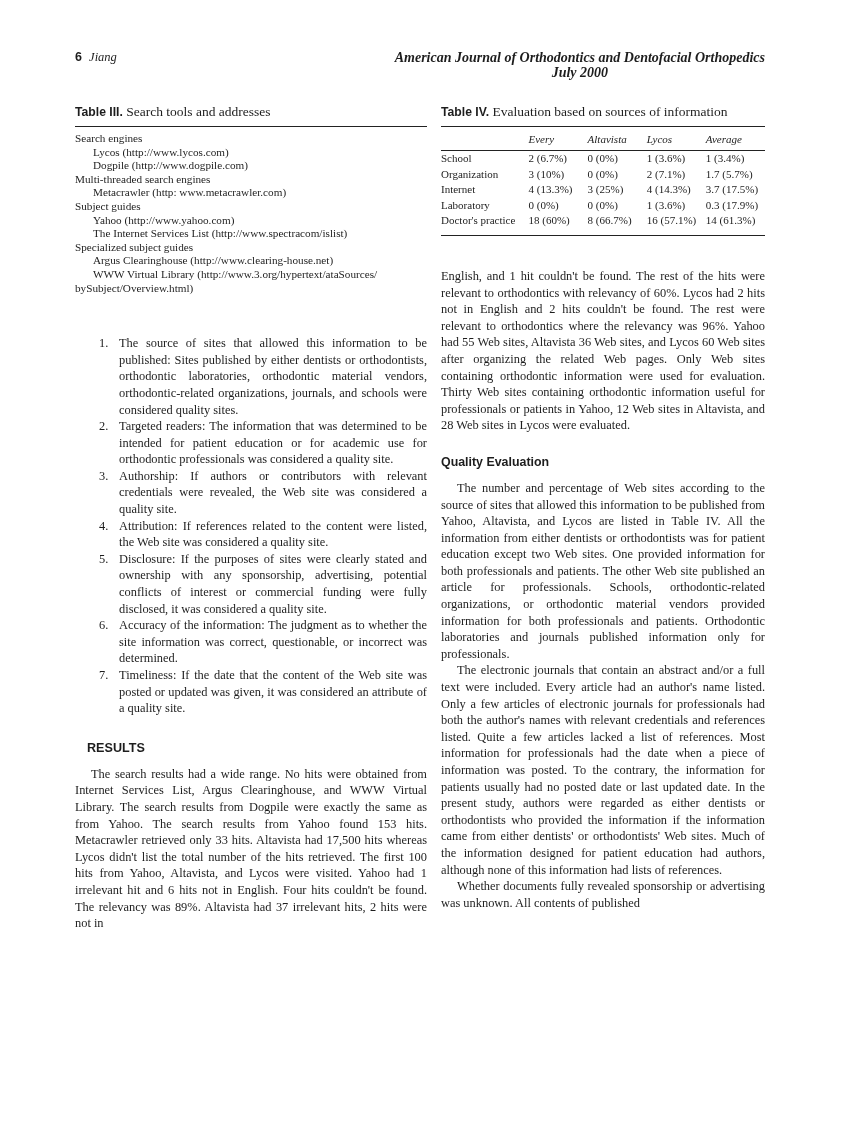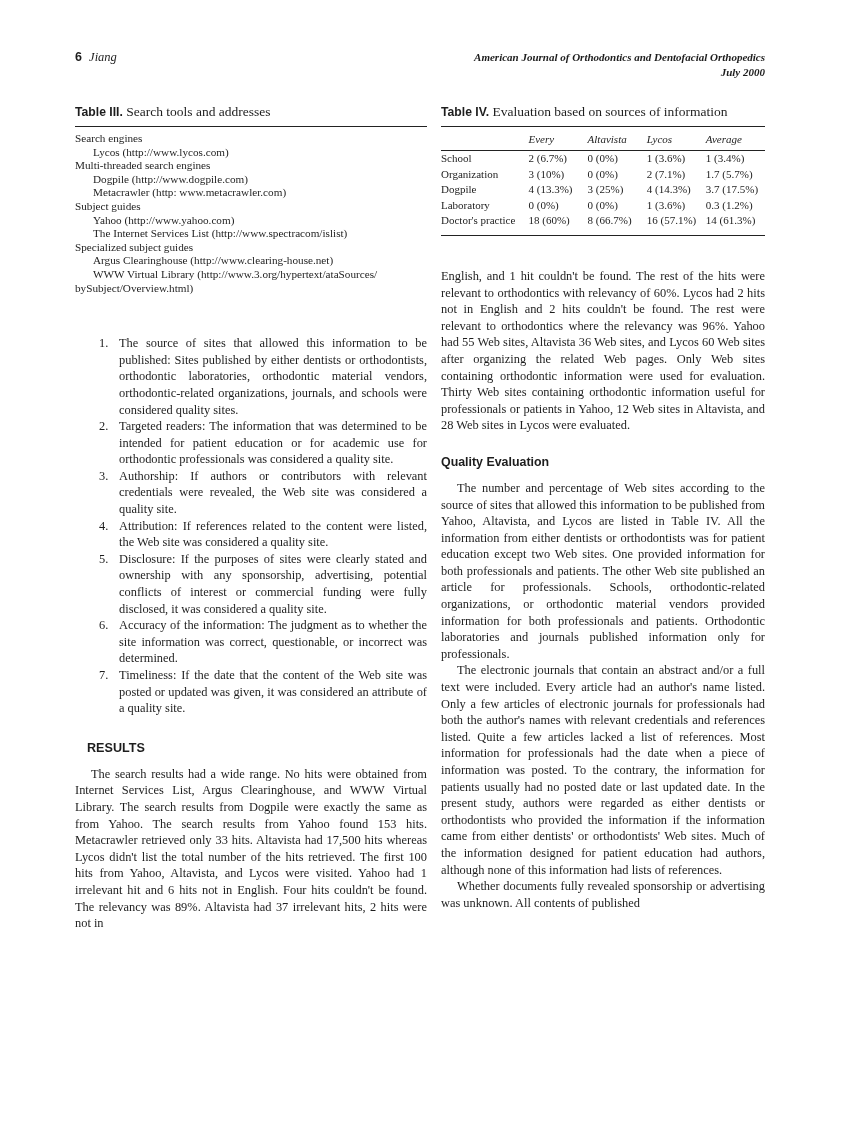--- a/index.html
+++ b/index.html
@@ -7,21 +7,21 @@
     position:relative; width:866px; height:956px; background:#ffffff;
     color:#1d1d1d; font-family:"Liberation Serif", serif; overflow:hidden;
   }
   .content { position:absolute; left:75px; top:50px; width:690px; }
 
   
   .runhead { display:flex; justify-content:space-between; align-items:flex-start; }
   .runhead-left { font-size:12.5px; }
   .runhead-left .pagenum { font-family:"Liberation Sans", sans-serif; font-weight:700; font-style:normal; }
   .runhead-left .author { font-style:italic; margin-left:4px; }
-  .runhead-right { text-align:right; font-style:italic; font-weight:700; font-size:11px; line-height:15px; }
+  .runhead-right { text-align:center; font-style:italic; font-weight:700; font-size:14px; line-height:15px; }
   .runhead-right .issue { font-weight:700; }
 
   .columns { display:flex; gap:14px; margin-top:24px; }
   .col-left  { width:352px; }
   .col-right { width:324px; }
 
   
   .tbl-caption { font-size:13.5px; }
   .tbl-caption .tbl-label { font-family:"Liberation Sans", sans-serif; font-weight:700; font-size:12.2px; }
   .cap-rule { border:0; border-top:1.6px solid #222; margin:6px 0 0 0; }
@@ -87,22 +87,22 @@
 
         <div class="tbl-caption">
           <span class="tbl-label">Table III.</span>
           <span>Search tools and addresses</span>
         </div>
         <hr class="cap-rule">
 
         <div class="t3-list">
           <div class="t3-line">Search engines</div>
           <div class="t3-line ind">Lycos (http://www.lycos.com)</div>
+          <div class="t3-line ind">Dogpile (http://www.dogpile.com)</div>
           <div class="t3-line">Multi-threaded search engines</div>
-          <div class="t3-line ind">Dogpile (http://www.dogpile.com)</div>
           <div class="t3-line ind">Metacrawler (http: www.metacrawler.com)</div>
           <div class="t3-line">Subject guides</div>
           <div class="t3-line ind">Yahoo (http://www.yahoo.com)</div>
           <div class="t3-line ind">The Internet Services List (http://www.spectracom/islist)</div>
           <div class="t3-line">Specialized subject guides</div>
           <div class="t3-line ind">Argus Clearinghouse (http://www.clearing-house.net)</div>
           <div class="t3-line ind">WWW Virtual Library (http://www.3.org/hypertext/ataSources/</div>
           <div class="t3-line">bySubject/Overview.html)</div>
         </div>
 
@@ -176,32 +176,32 @@
                 <td>1 (3.4%)</td>
               </tr>
               <tr>
                 <td>Organization</td>
                 <td>3 (10%)</td>
                 <td>0 (0%)</td>
                 <td>2 (7.1%)</td>
                 <td>1.7 (5.7%)</td>
               </tr>
               <tr>
-                <td>Dogpile</td>
+                <td>Internet</td>
                 <td>4 (13.3%)</td>
                 <td>3 (25%)</td>
                 <td>4 (14.3%)</td>
                 <td>3.7 (17.5%)</td>
               </tr>
               <tr>
                 <td>Laboratory</td>
                 <td>0 (0%)</td>
                 <td>0 (0%)</td>
                 <td>1 (3.6%)</td>
-                <td>0.3 (1.2%)</td>
+                <td>0.3 (17.9%)</td>
               </tr>
               <tr>
                 <td>Doctor's practice</td>
                 <td>18 (60%)</td>
                 <td>8 (66.7%)</td>
                 <td>16 (57.1%)</td>
                 <td>14 (61.3%)</td>
               </tr>
             </tbody>
           </table>

